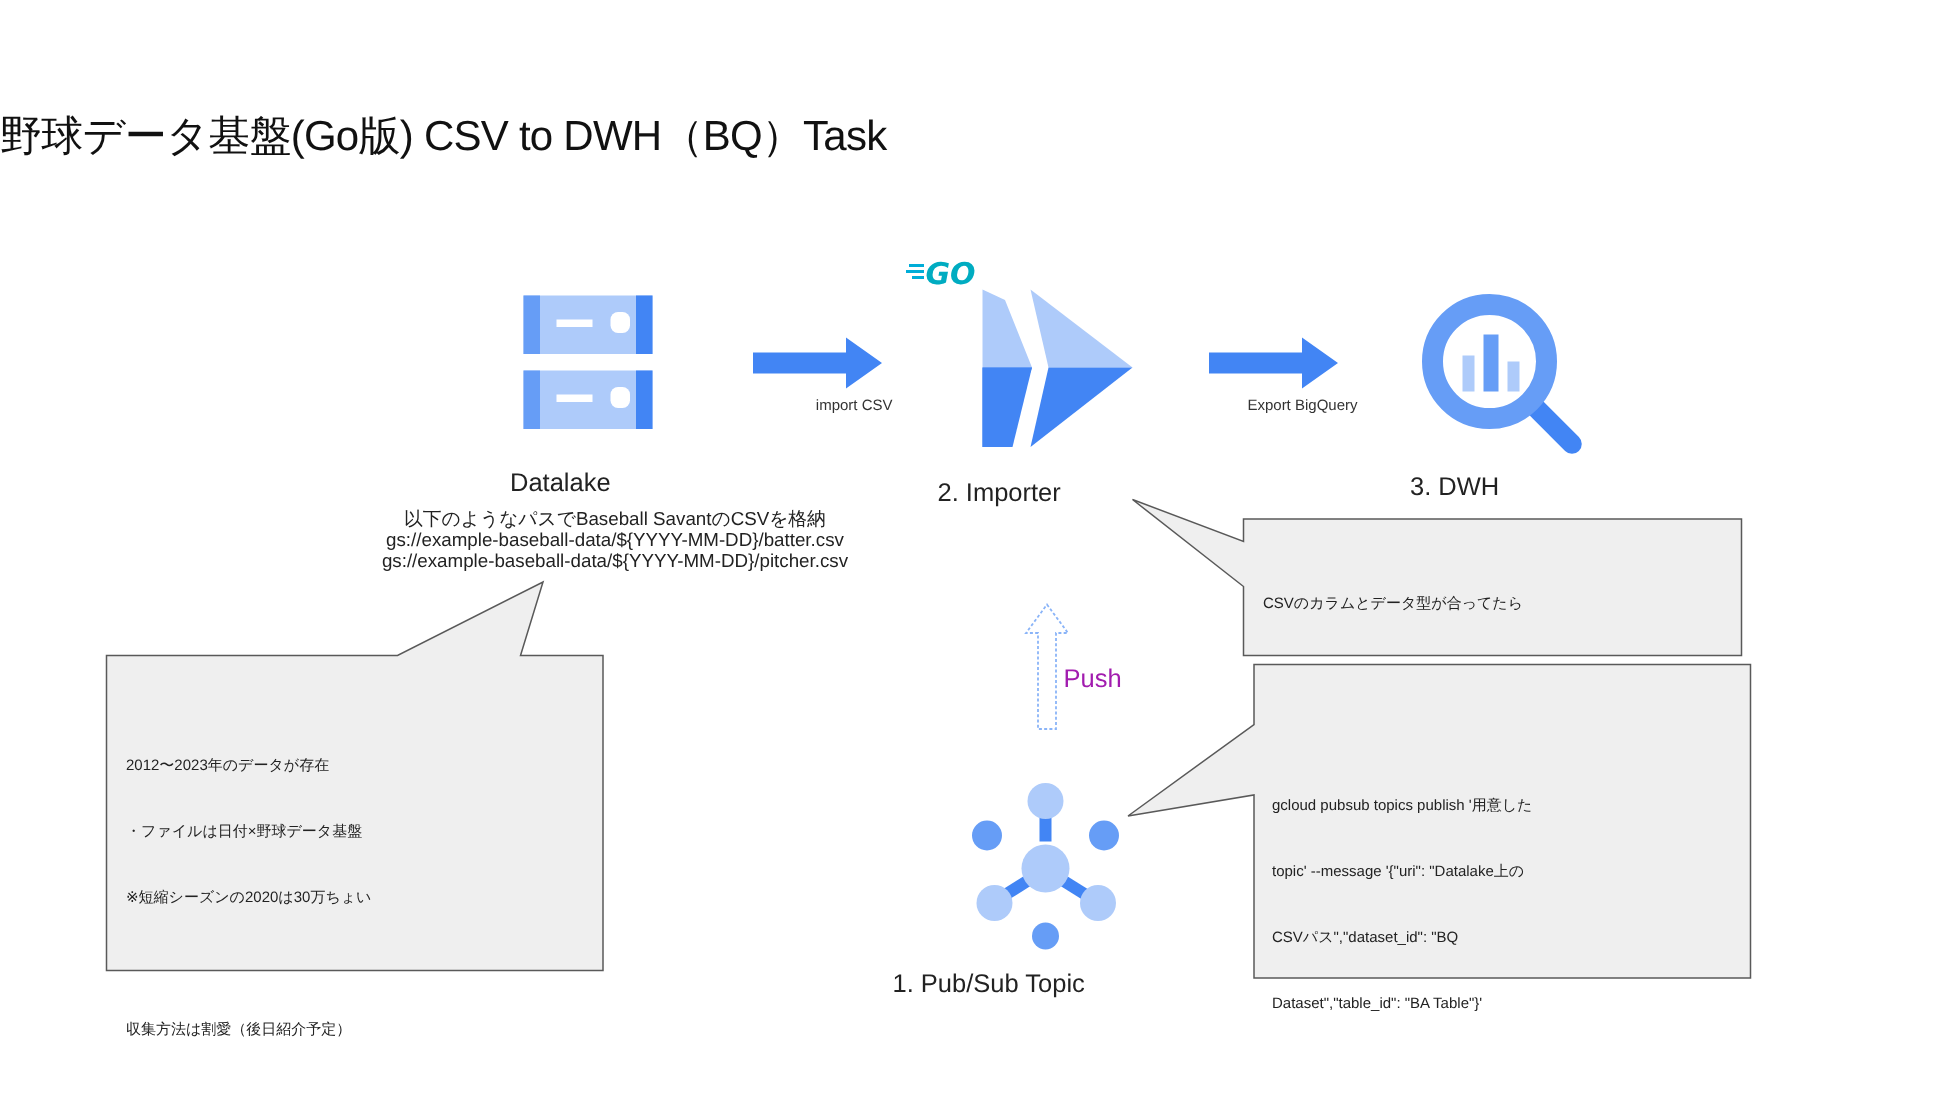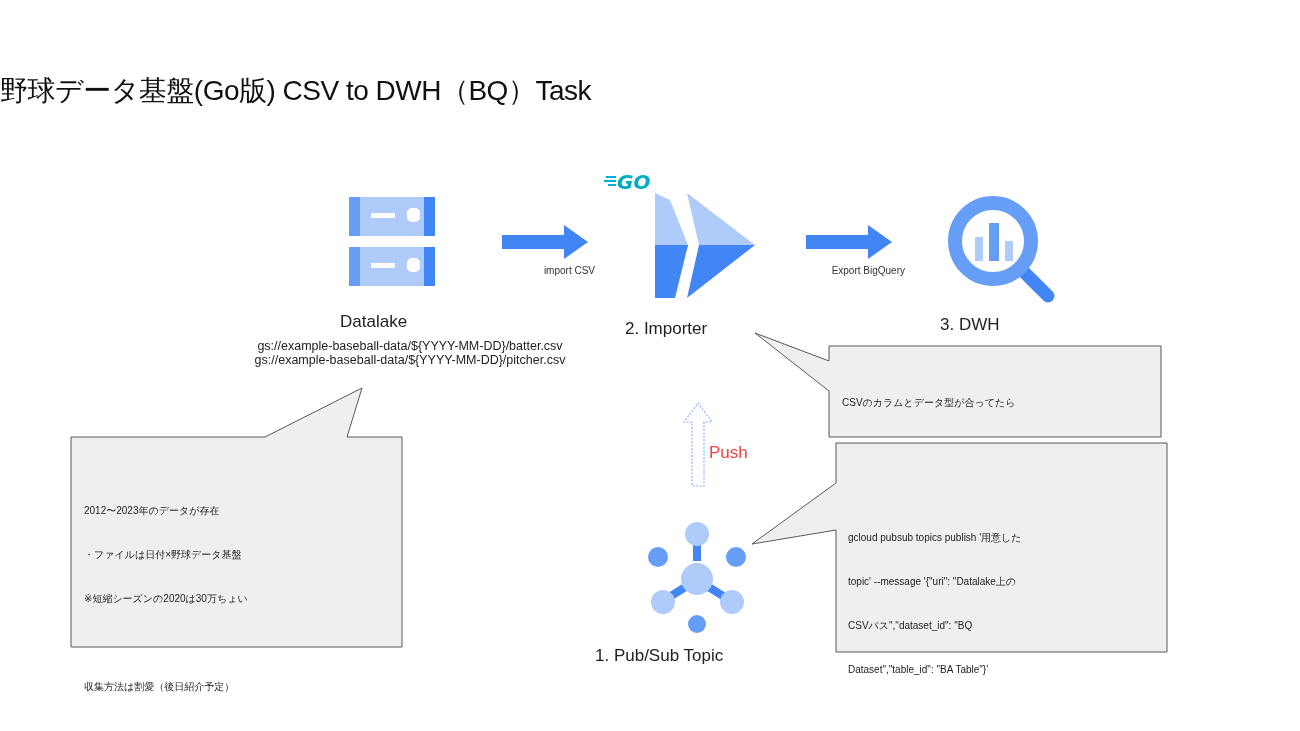--- a/index.html
+++ b/index.html
@@ -34,20 +34,21 @@
   <rect x="22" y="16" width="24" height="5" fill="#ffffff"></rect>
   <rect x="58" y="11" width="13" height="14" rx="5" fill="#ffffff"></rect>
   <rect x="0" y="50" width="86" height="39" fill="#aecbfa"></rect>
   <rect x="0" y="50" width="11" height="39" fill="#669df6"></rect>
   <polygon points="75,50 86,50 86,89 75,89" fill="#4285f4"></polygon>
   <rect x="22" y="66" width="24" height="5" fill="#ffffff"></rect>
   <rect x="58" y="61" width="13" height="14" rx="5" fill="#ffffff"></rect>
 </svg>
 <div class="abs label" style="left:340px;width:120px;top:312px;">Datalake</div>
 <div class="abs desc" style="left:210px;width:400px;top:339px;">
+  <div>以下のようなパスでBaseball SavantのCSVを格納</div>
   <div>gs://example-baseball-data/${YYYY-MM-DD}/batter.csv</div>
   <div>gs://example-baseball-data/${YYYY-MM-DD}/pitcher.csv</div>
 </div>
 
 <svg class="abs" style="left:502px;top:225px;" width="86" height="34" viewBox="0 0 86 34">
   <polygon points="0,10 62,10 62,0 86,17 62,34 62,24 0,24" fill="#4285f4"></polygon>
 </svg>
 <div class="abs small" style="left:495px;width:100px;top:265px;">import CSV</div>
 
 <div class="abs" style="left:604px;top:168px;">
@@ -78,21 +79,21 @@
   <circle cx="48" cy="48" r="38" fill="none" stroke="#669df6" stroke-width="14"></circle>
   <rect x="30" y="44" width="8" height="24" fill="#aecbfa"></rect>
   <rect x="44" y="30" width="10" height="38" fill="#669df6"></rect>
   <rect x="60" y="48" width="8" height="20" fill="#aecbfa"></rect>
 </svg>
 <div class="abs label" style="left:940px;width:110px;top:315px;">3. DWH</div>
 
 <svg class="abs" style="left:683px;top:402px;" width="30" height="86" viewBox="0 0 30 86">
   <polygon points="15,1 29,20 21,20 21,84 9,84 9,20 1,20" fill="#ffffff" stroke="#8ab4f8" stroke-width="1.2" stroke-dasharray="2,1.5"></polygon>
 </svg>
-<div class="abs" style="left:709px;top:443px;font-size:17px;color:#ef4444;">Push</div>
+<div class="abs" style="left:709px;top:443px;font-size:17px;color:#a21caf;">Push</div>
 
 <svg class="abs" style="left:645px;top:518px;" width="105" height="115" viewBox="0 0 105 115">
   <rect x="48" y="27" width="8" height="16" fill="#4285f4"></rect>
   <line x1="26" y1="78" x2="42" y2="68" stroke="#4285f4" stroke-width="8"></line>
   <line x1="62" y1="68" x2="78" y2="78" stroke="#4285f4" stroke-width="8"></line>
   <circle cx="52" cy="16" r="12" fill="#aecbfa"></circle>
   <circle cx="52" cy="61" r="16" fill="#aecbfa"></circle>
   <circle cx="18" cy="84" r="12" fill="#aecbfa"></circle>
   <circle cx="87" cy="84" r="12" fill="#aecbfa"></circle>
   <circle cx="13" cy="39" r="10" fill="#669df6"></circle>

